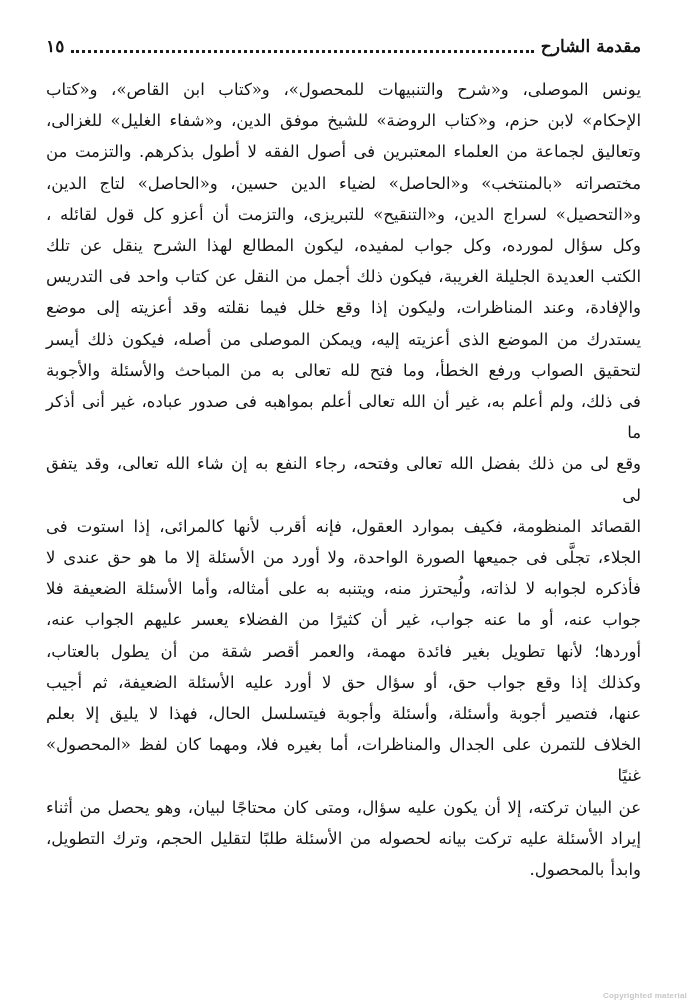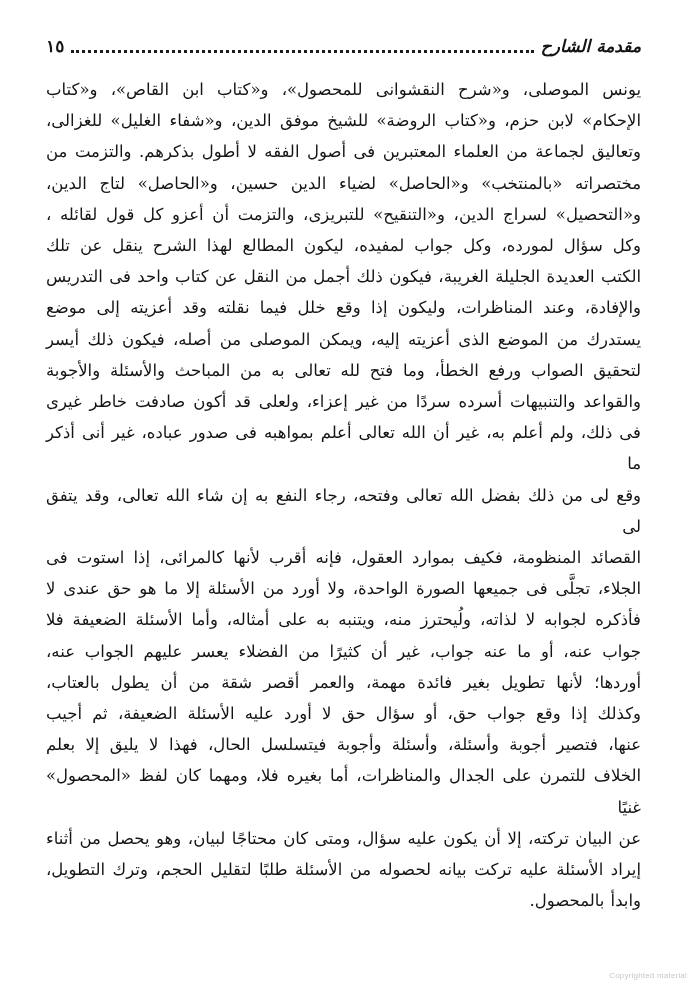--- a/index.html
+++ b/index.html
@@ -23,21 +23,20 @@
   .running-head {
     display: flex;
     align-items: flex-end;
     font-weight: bold;
     font-size: 17px;
     line-height: 24px;
     margin-bottom: 16px;
   }
   .running-head .title {
     white-space: nowrap;
-    font-style: italic;
   }
   .dot-leader {
     flex: 1 1 auto;
     margin: 0 7px;
     border-bottom: 3px dotted #1c1c1c;
     transform: translateY(-5px);
     min-width: 40px;
   }
   .running-head .folio {
     white-space: nowrap;
@@ -54,52 +53,52 @@
     text-align: justify;
     text-align-last: justify;
     word-spacing: 1px;
   }
   .line.last {
     text-align-last: right;
   }
   .watermark {
     position: absolute;
     right: 4px;
-    bottom: 20px;
+    bottom: 0;
     direction: ltr;
     font-family: "Liberation Sans", sans-serif;
     font-size: 8px;
     color: #c7c7c7;
     letter-spacing: 0.2px;
+    font-weight: bold;
   }
 </style>
 </head>
 <body>
 
 <div class="page">
 
   <div class="running-head">
     <span class="title">مقدمة الشارح</span>
     <span class="dot-leader"></span>
     <span class="folio">١٥</span>
   </div>
 
   <div class="body-text">
       <div class="para">
-        <div class="line">يونس الموصلى، و«شرح النقشوانى للمحصول»، و«كتاب ابن القاص»، و«كتاب</div>
+        <div class="line">يونس الموصلى، و«شرح والتنبيهات للمحصول»، و«كتاب ابن القاص»، و«كتاب</div>
         <div class="line">الإحكام» لابن حزم، و«كتاب الروضة» للشيخ موفق الدين، و«شفاء الغليل» للغزالى،</div>
         <div class="line">وتعاليق لجماعة من العلماء المعتبرين فى أصول الفقه لا أطول بذكرهم. والتزمت من</div>
         <div class="line">مختصراته «بالمنتخب» و«الحاصل» لضياء الدين حسين، و«الحاصل» لتاج الدين،</div>
         <div class="line">و«التحصيل» لسراج الدين، و«التنقيح» للتبريزى، والتزمت أن أعزو كل قول لقائله ،</div>
         <div class="line">وكل سؤال لمورده، وكل جواب لمفيده، ليكون المطالع لهذا الشرح ينقل عن تلك</div>
         <div class="line">الكتب العديدة الجليلة الغريبة، فيكون ذلك أجمل من النقل عن كتاب واحد فى التدريس</div>
         <div class="line">والإفادة، وعند المناظرات، وليكون إذا وقع خلل فيما نقلته وقد أعزيته إلى موضع</div>
         <div class="line">يستدرك من الموضع الذى أعزيته إليه، ويمكن الموصلى من أصله، فيكون ذلك أيسر</div>
         <div class="line">لتحقيق الصواب ورفع الخطأ، وما فتح لله تعالى به من المباحث والأسئلة والأجوبة</div>
-        <div class="line">والقواعد والتنبيهات أسرده سردًا من غير إعزاء، ولعلى قد أكون صادفت خاطر غيرى</div>
         <div class="line">فى ذلك، ولم أعلم به، غير أن الله تعالى أعلم بمواهبه فى صدور عباده، غير أنى أذكر ما</div>
         <div class="line">وقع لى من ذلك بفضل الله تعالى وفتحه، رجاء النفع به إن شاء الله تعالى، وقد يتفق لى</div>
         <div class="line">القصائد المنظومة، فكيف بموارد العقول، فإنه أقرب لأنها كالمرائى، إذا استوت فى</div>
         <div class="line">الجلاء، تجلَّى فى جميعها الصورة الواحدة، ولا أورد من الأسئلة إلا ما هو حق عندى لا</div>
         <div class="line">فأذكره لجوابه لا لذاته، ولُيحترز منه، ويتنبه به على أمثاله، وأما الأسئلة الضعيفة فلا</div>
         <div class="line">جواب عنه، أو ما عنه جواب، غير أن كثيرًا من الفضلاء يعسر عليهم الجواب عنه،</div>
         <div class="line">أوردها؛ لأنها تطويل بغير فائدة مهمة، والعمر أقصر شقة من أن يطول بالعتاب،</div>
         <div class="line">وكذلك إذا وقع جواب حق، أو سؤال حق لا أورد عليه الأسئلة الضعيفة، ثم أجيب</div>
         <div class="line">عنها، فتصير أجوبة وأسئلة، وأسئلة وأجوبة فيتسلسل الحال، فهذا لا يليق إلا بعلم</div>
         <div class="line">الخلاف للتمرن على الجدال والمناظرات، أما بغيره فلا، ومهما كان لفظ «المحصول» غنيًا</div>

